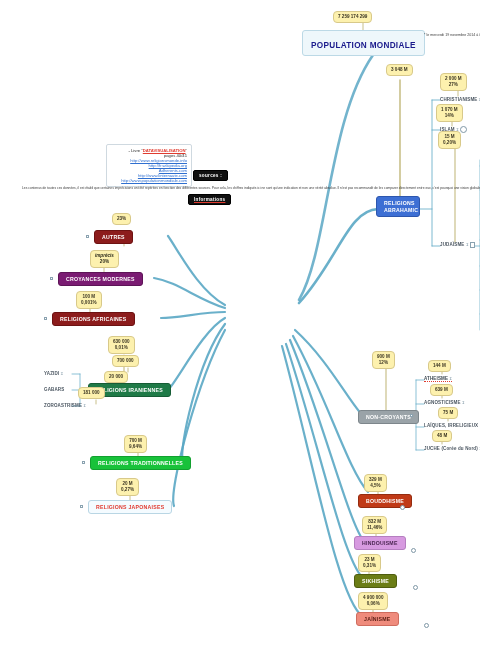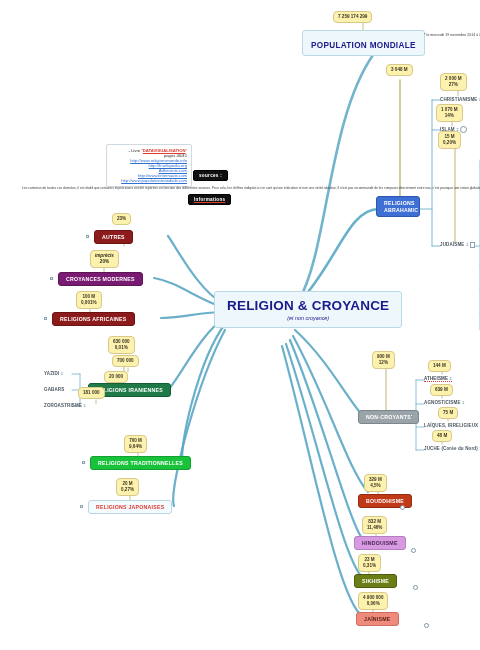--- a/index.html
+++ b/index.html
@@ -192,24 +192,20 @@
     <span>sources :</span>
   </div>
   <div class="node blackbox u" style="left:160px;top:194px;">
     <span>Informations</span>
   </div>
   <div class="node infotext" style="left:-6px;top:186px;">
     <span>Les contenus de toutes ces données, il est établi que certaines imprécisions ont été repérées en fonction des différentes sources. Pour cela, les chiffres indiqués ici ne sont qu'une indication et non une vérité absolue. Il n'est pas recommandé de les comparer directement entre eux, c'est pourquoi une vision globale de la mise en page graphique des données est privilégiée.</span>
   </div>
 
   
-  <div class="node center" style="left:186px;top:291px;">
-    <div class="t1">RELIGION &amp; CROYANCE</div>
-    <div class="t2">(et non croyance)</div>
-  </div>
 
   
   <div class="node val" style="left:358px;top:64px;">
     <span>3 048 M</span>
   </div>
   <div class="node branch b-abraham" style="left:348px;top:196px;width:44px;white-space:normal;line-height:1.25;">
     <span>RELIGIONS ABRAHAMIC</span>
   </div>
 
   <div class="node val" style="left:412px;top:73px;">

